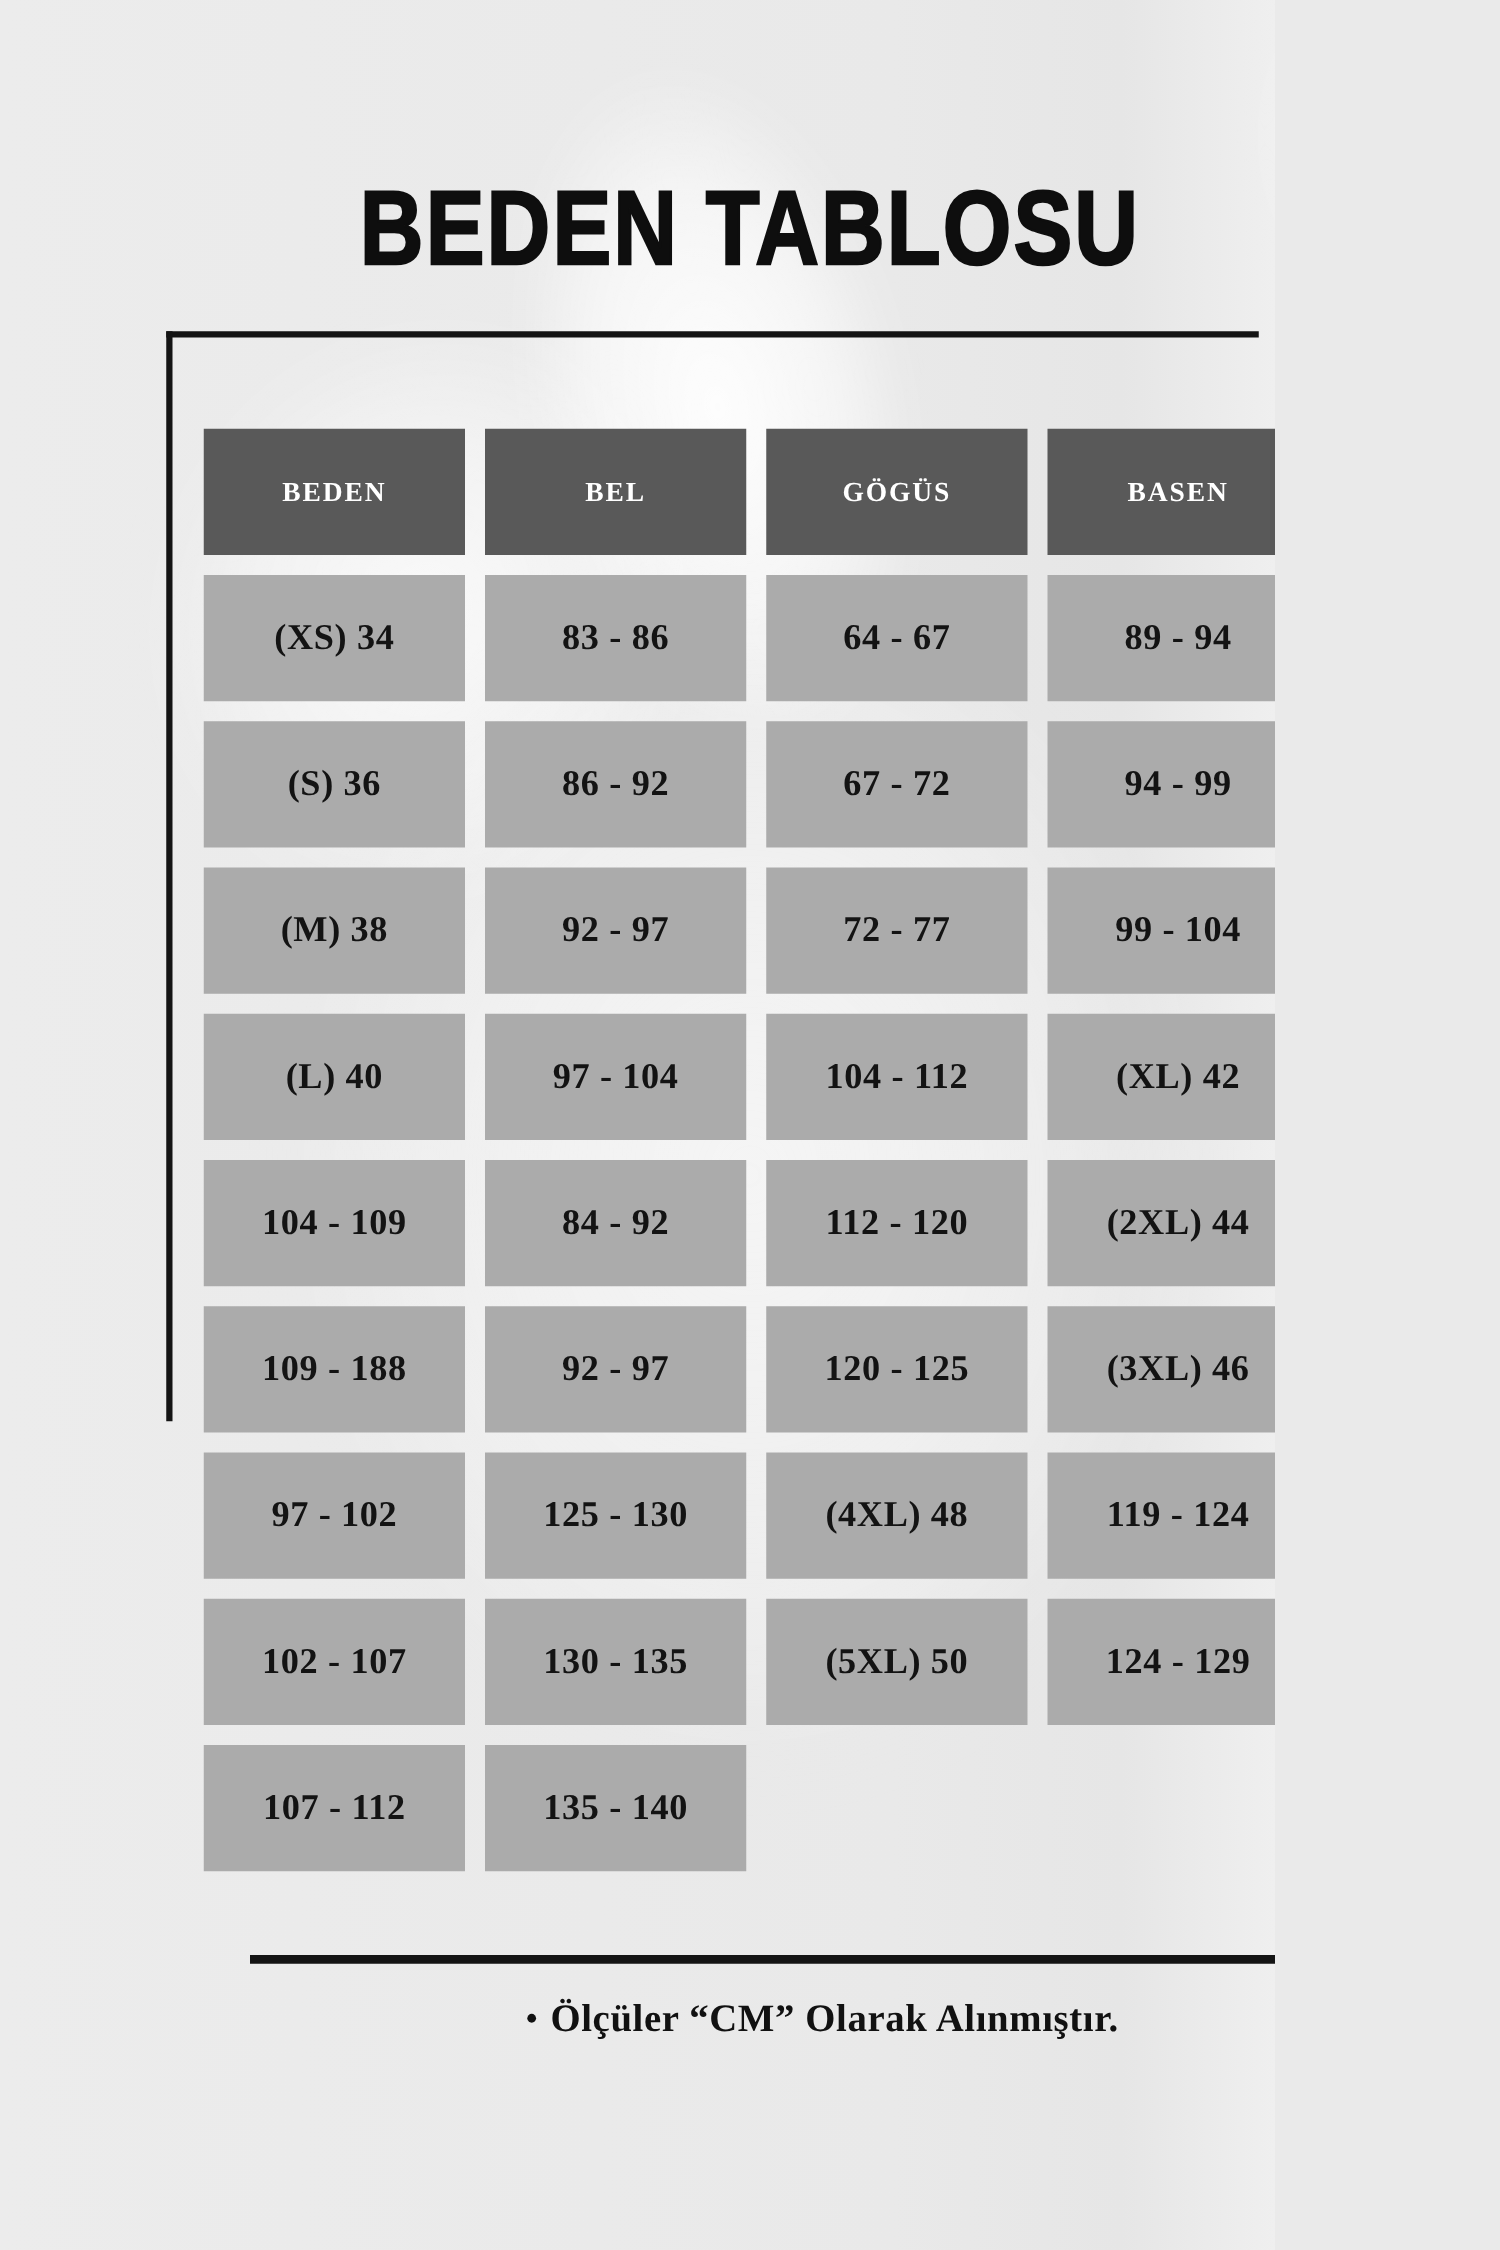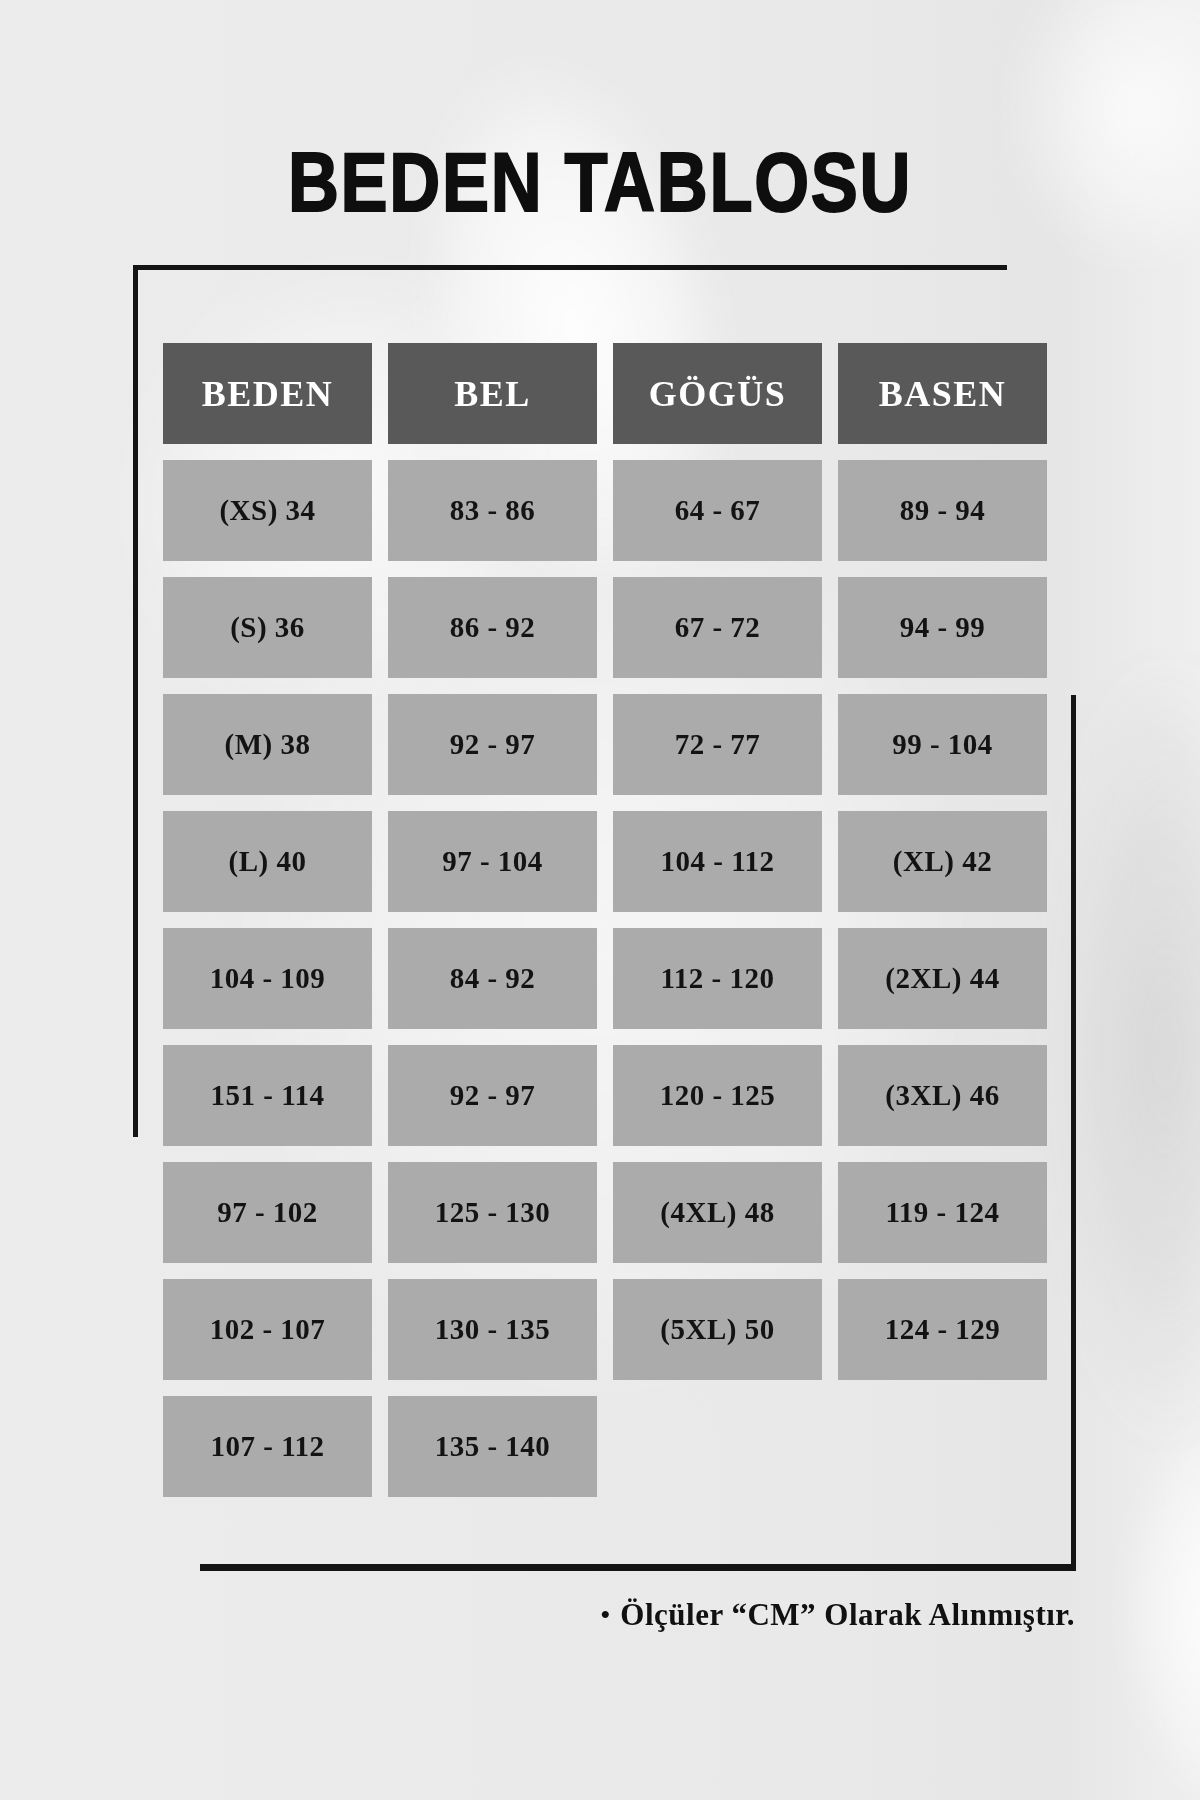--- a/index.html
+++ b/index.html
@@ -4,21 +4,21 @@
 <style>
   html, body { margin: 0; padding: 0; }
   body {
     width: 1200px; height: 1800px;
     font-family: "Liberation Serif", serif;
     background: #eaeaea;
     position: relative;
   }
   .canvas {
     position: absolute; left: 0; top: 0;
-    width: 1200px; height: 1800px;
+    width: 1020px; height: 1800px;
     overflow: hidden;
     background: linear-gradient(90deg, #ececec 0%, #e9e9e9 70%, #e6e6e6 88%, #efefef 100%);
   }
   
   .bg-blob { position: absolute; pointer-events: none; }
   .blob-1 { left: 380px; top: 20px; width: 420px; height: 760px;
     background: radial-gradient(ellipse 50% 50% at 50% 40%, rgba(255,255,255,0.95) 0%, rgba(255,255,255,0.55) 45%, rgba(255,255,255,0) 72%);
     filter: blur(14px); transform: rotate(-12deg); }
   .blob-2 { left: 60px; top: 180px; width: 560px; height: 620px;
     background: radial-gradient(ellipse 50% 50% at 50% 50%, rgba(255,255,255,0.75) 0%, rgba(255,255,255,0.35) 50%, rgba(255,255,255,0) 75%);
@@ -59,21 +59,21 @@
     display: grid;
     grid-template-columns: repeat(4, 209px);
     column-gap: 16px; row-gap: 16px;
   }
   .hcell {
     height: 101px;
     background: var(--header-cell, #595959);
     color: var(--header-text, #ffffff);
     display: flex; align-items: center; justify-content: center;
     font-family: "Liberation Serif", serif;
-    font-weight: bold; font-size: 36px; letter-spacing: 1.5px;
+    font-weight: bold; font-size: 22px; letter-spacing: 1.5px;
   }
   .dcell {
     height: 101px;
     background: var(--data-cell, #ababab);
     color: var(--data-text, #131313);
     display: flex; align-items: center; justify-content: center;
     font-family: "Liberation Serif", serif;
     font-weight: bold; font-size: 29px; letter-spacing: 0.5px;
     white-space: nowrap;
   }
@@ -126,21 +126,21 @@
       <div class="dcell">72 - 77</div>
       <div class="dcell">99 - 104</div>
       <div class="dcell">(L) 40</div>
       <div class="dcell">97 - 104</div>
       <div class="dcell">104 - 112</div>
       <div class="dcell">(XL) 42</div>
       <div class="dcell">104 - 109</div>
       <div class="dcell">84 - 92</div>
       <div class="dcell">112 - 120</div>
       <div class="dcell">(2XL) 44</div>
-      <div class="dcell">151 - 114</div>
+      <div class="dcell">109 - 188</div>
       <div class="dcell">92 - 97</div>
       <div class="dcell">120 - 125</div>
       <div class="dcell">(3XL) 46</div>
       <div class="dcell">97 - 102</div>
       <div class="dcell">125 - 130</div>
       <div class="dcell">(4XL) 48</div>
       <div class="dcell">119 - 124</div>
       <div class="dcell">102 - 107</div>
       <div class="dcell">130 - 135</div>
       <div class="dcell">(5XL) 50</div>

